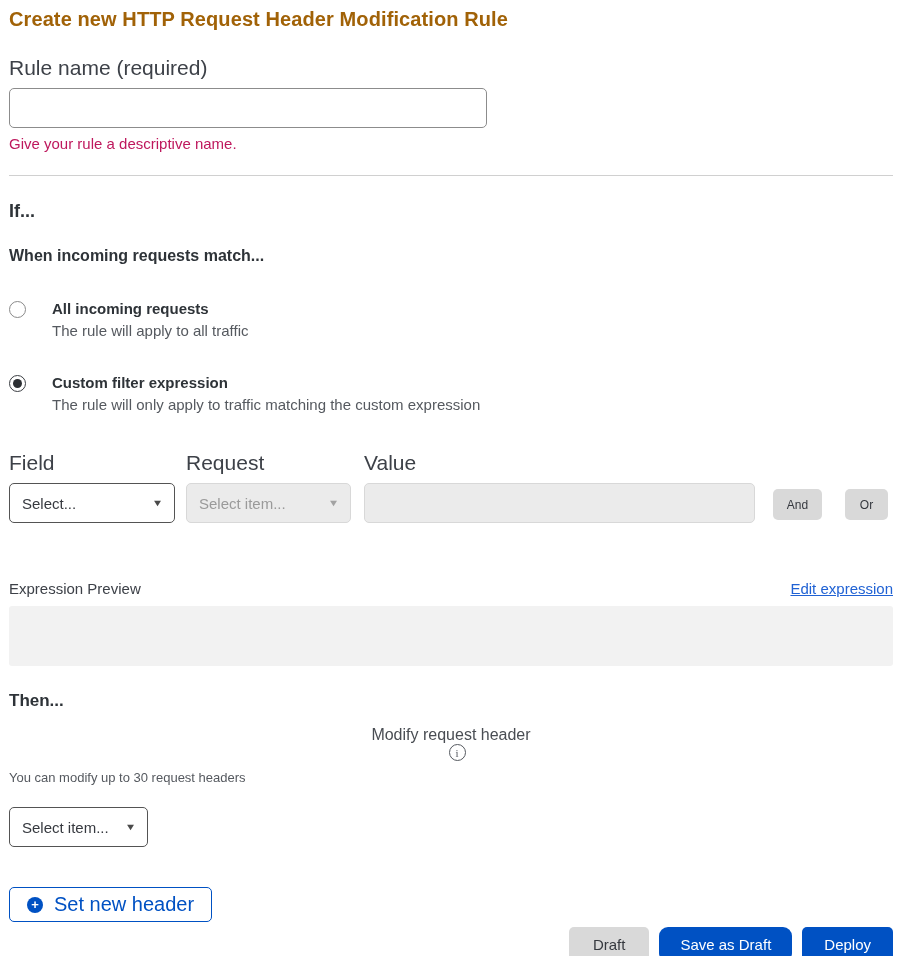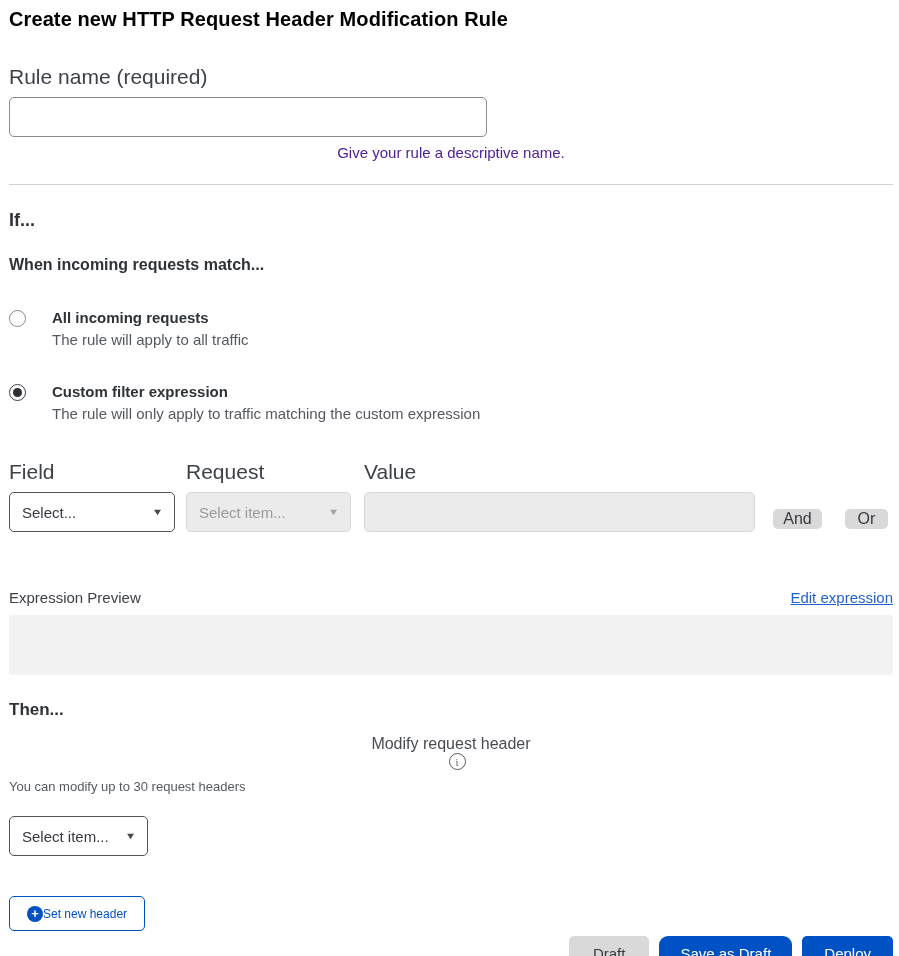--- a/index.html
+++ b/index.html
@@ -7,34 +7,34 @@
   body {
     width: 899px; height: 956px;
     font-family: "Liberation Sans", sans-serif;
     color: #36393f;
     overflow: hidden;
   }
   .container { padding: 8px 6px 0 9px; width: 899px; }
 
   
   .page-title {
-    font-size: 20px; font-weight: 700; color: #000000;
-    letter-spacing: 0.1px; margin-bottom: 34px;
+    font-size: 20px; font-weight: 700; color: #a16207;
+    letter-spacing: 0.1px; margin-bottom: 25px;
   }
 
   
   .field-label { font-size: 21px; color: #3d4148; }
   .rule-name-input {
     display: block; margin-top: 8px;
     width: 478px; height: 40px;
     border: 1px solid #8c8c8c; border-radius: 5px;
     font-size: 15px; font-family: "Liberation Sans", sans-serif;
     padding: 0 12px; color: #36393f; background: #fff;
   }
-  .helper-text { margin-top: 7px; font-size: 15px; color: #4c1d95; text-align: center; }
+  .helper-text { margin-top: 7px; font-size: 15px; color: #be185d; }
 
   .divider { border: none; border-top: 1px solid #d0d0d0; margin-top: 23px; }
 
   
   .section-heading { font-size: 18px; font-weight: 700; color: #2e3338; margin-top: 25px; }
   .sub-heading { font-size: 16px; font-weight: 700; color: #2e3338; margin-top: 25px; }
 
   .radio-row { display: flex; margin-top: 35px; }
   .radio-row + .radio-row { }
   .radio-circle {
@@ -72,23 +72,23 @@
   .select-disabled .chevron { color: #a2a2a2; }
 
   .value-input {
     height: 40px; width: 100%;
     background: #ebebeb; border: 1px solid #d8d8d8; border-radius: 5px;
     font-size: 15px; font-family: "Liberation Sans", sans-serif; padding: 0 12px; color: #55595f;
   }
 
   .conjunction-btn {
     align-self: flex-end; margin-bottom: 3px;
-    height: 20px; border: none; border-radius: 5px;
+    height: 31px; border: none; border-radius: 5px;
     background: #d9d9d9; color: #36393f;
-    font-size: 16px; font-family: "Liberation Sans", sans-serif; cursor: pointer;
+    font-size: 12px; font-family: "Liberation Sans", sans-serif; cursor: pointer;
   }
   .and-btn { margin-left: 18px; width: 49px; }
   .or-btn { margin-left: 23px; width: 43px; }
 
   
   .preview-header { display: flex; justify-content: space-between; align-items: baseline; margin-top: 57px; }
   .preview-label { font-size: 15px; color: #3d4148; }
   .edit-link { font-size: 15px; color: #2062d4; text-decoration: underline; cursor: pointer; }
   .preview-box {
     margin-top: 9px; width: 884px; height: 60px;
@@ -117,21 +117,21 @@
     background: #fff; border: 1px solid #0051c3; border-radius: 5px;
     padding: 0 17px; cursor: pointer;
     font-family: "Liberation Sans", sans-serif;
   }
   .plus-icon {
     width: 16px; height: 16px; border-radius: 50%;
     background: #0051c3; color: #ffffff;
     display: inline-flex; align-items: center; justify-content: center;
     font-size: 13px; font-weight: 700; line-height: 1;
   }
-  .add-header-label { font-size: 12px; color: #0051c3; }
+  .add-header-label { margin-left: 11px; font-size: 20px; color: #0051c3; }
 
   
   .footer { display: flex; justify-content: flex-end; align-items: center; margin-top: 5px; padding-right: 0px; }
   .footer-btn {
     height: 35px; border: none; border-radius: 5px;
     font-size: 15px; font-family: "Liberation Sans", sans-serif; cursor: pointer;
   }
   .cancel-btn { background: #d9d9d9; color: #36393f; padding: 0 24px; }
   .primary-btn { background: #0051c3; color: #ffffff; }
   .save-draft-btn { margin-left: 10px; padding: 0 21px; border-radius: 9px; }

